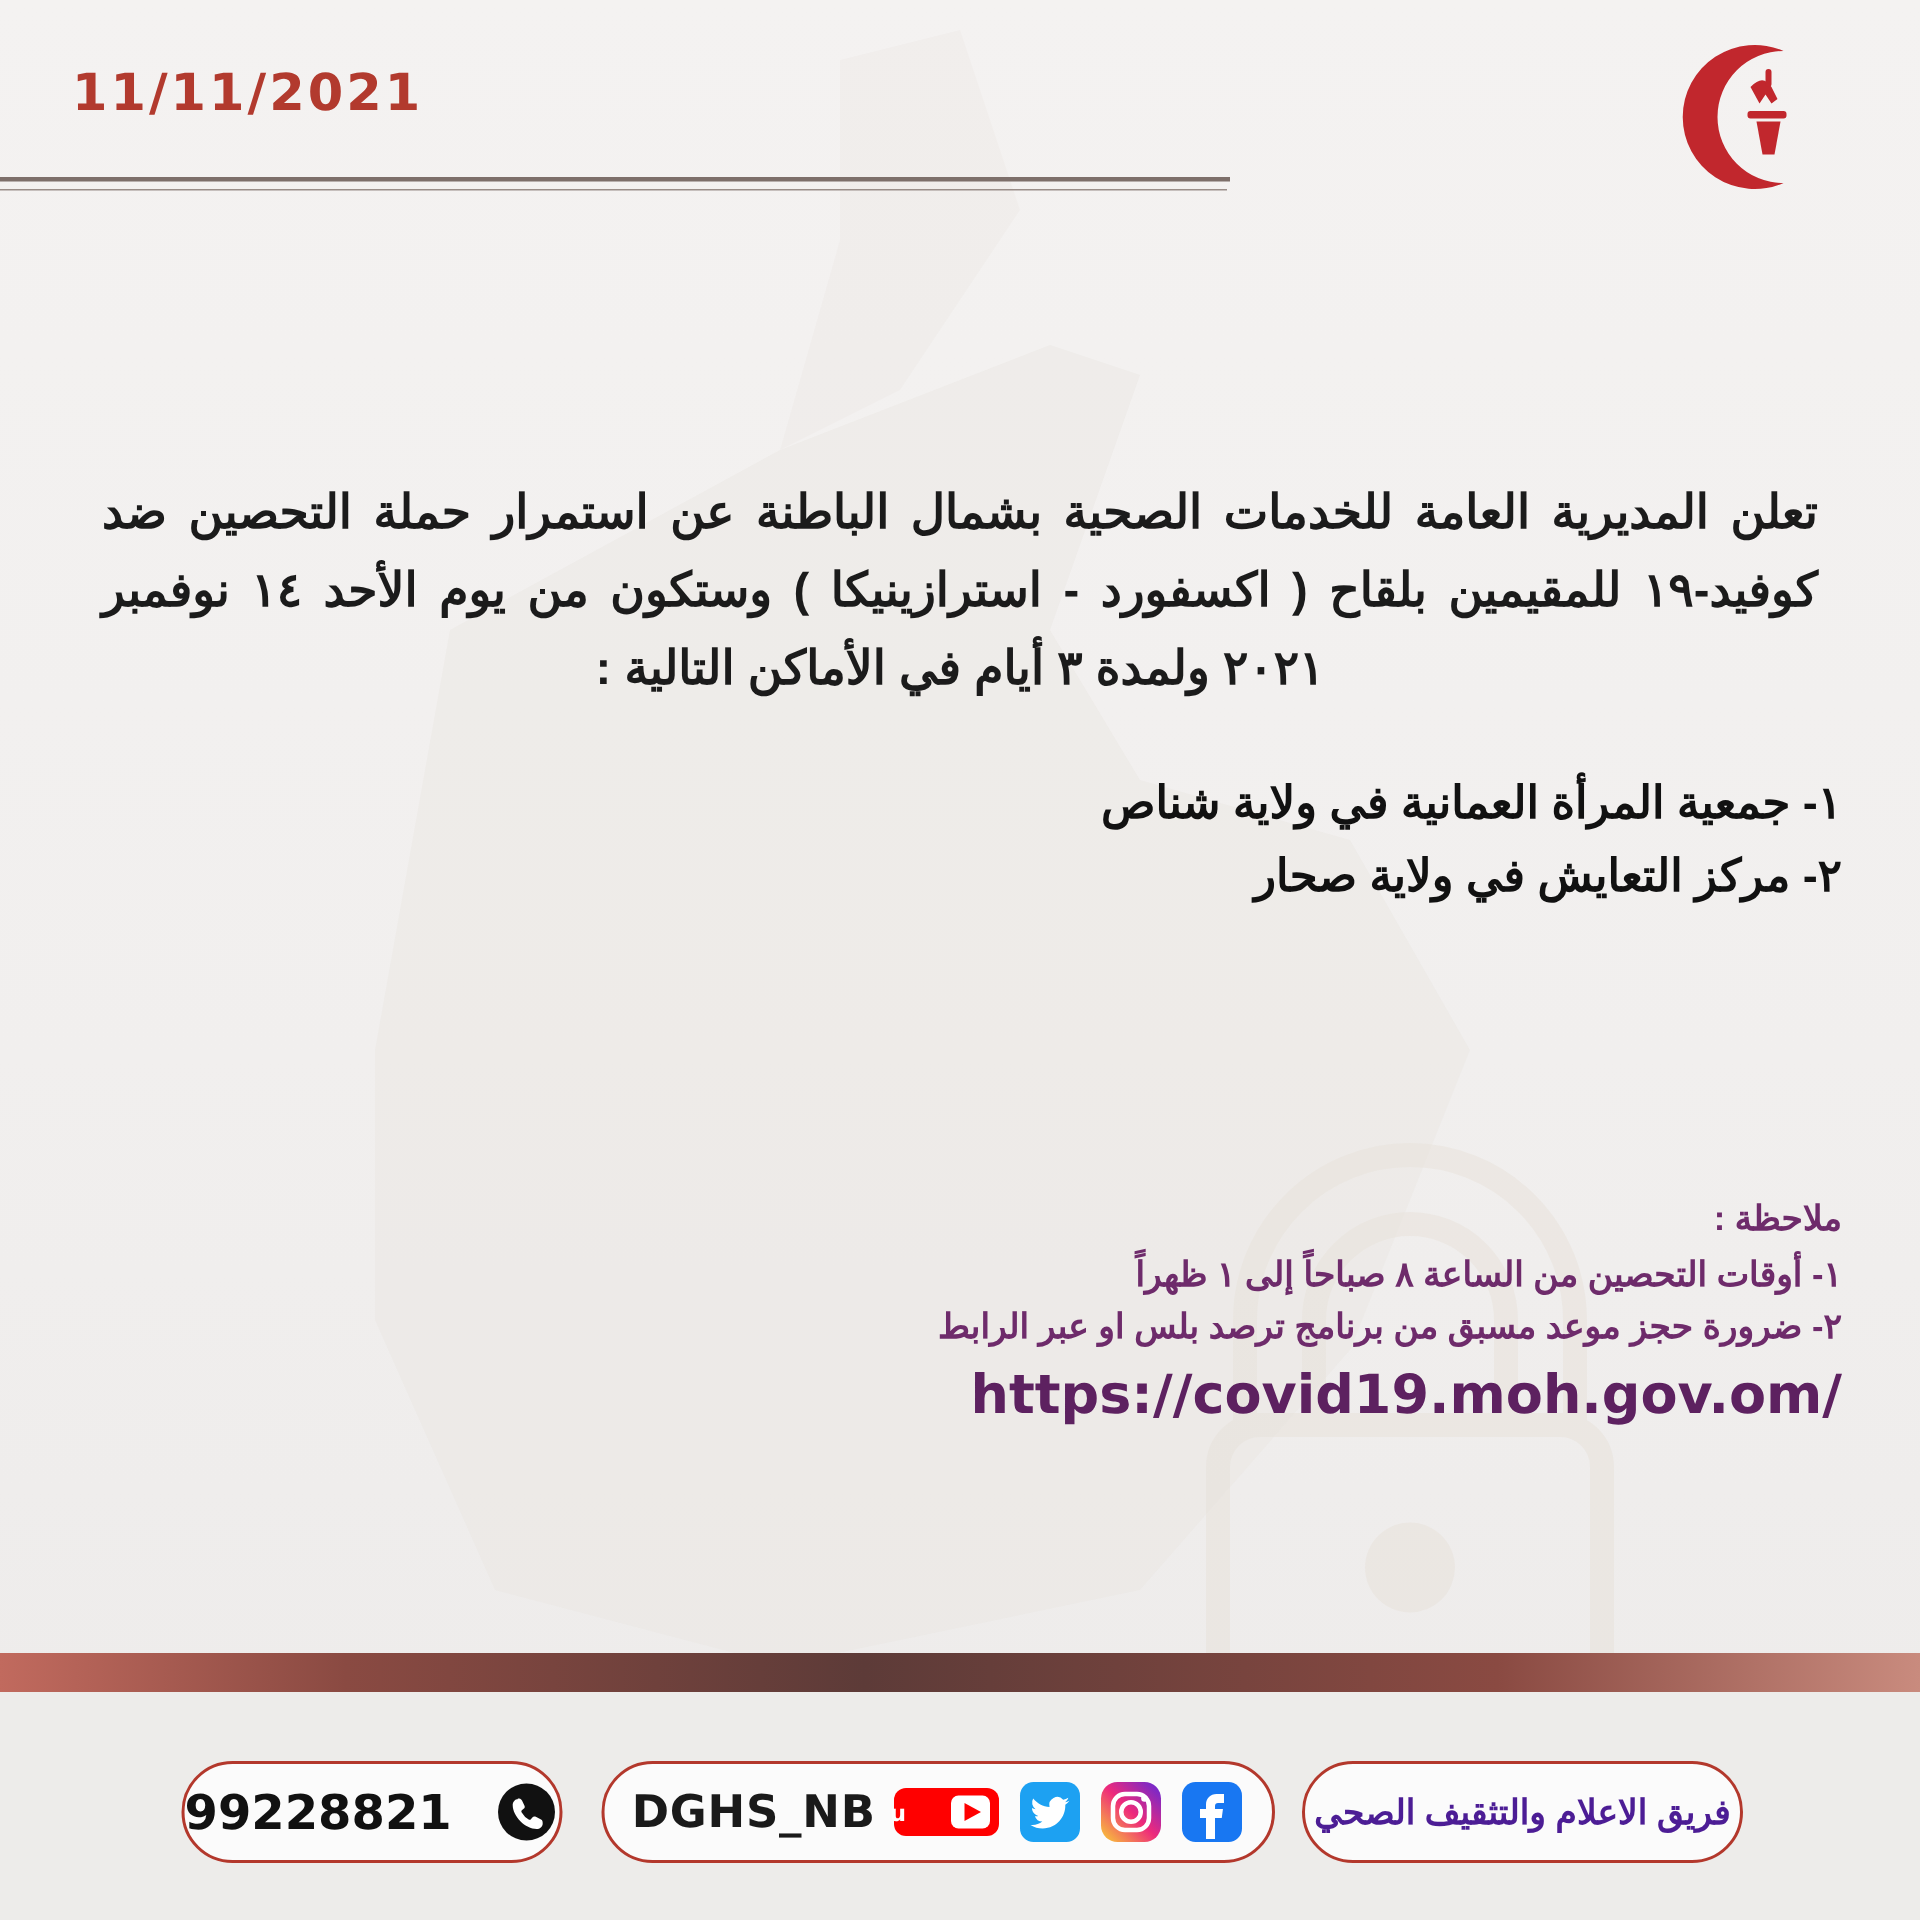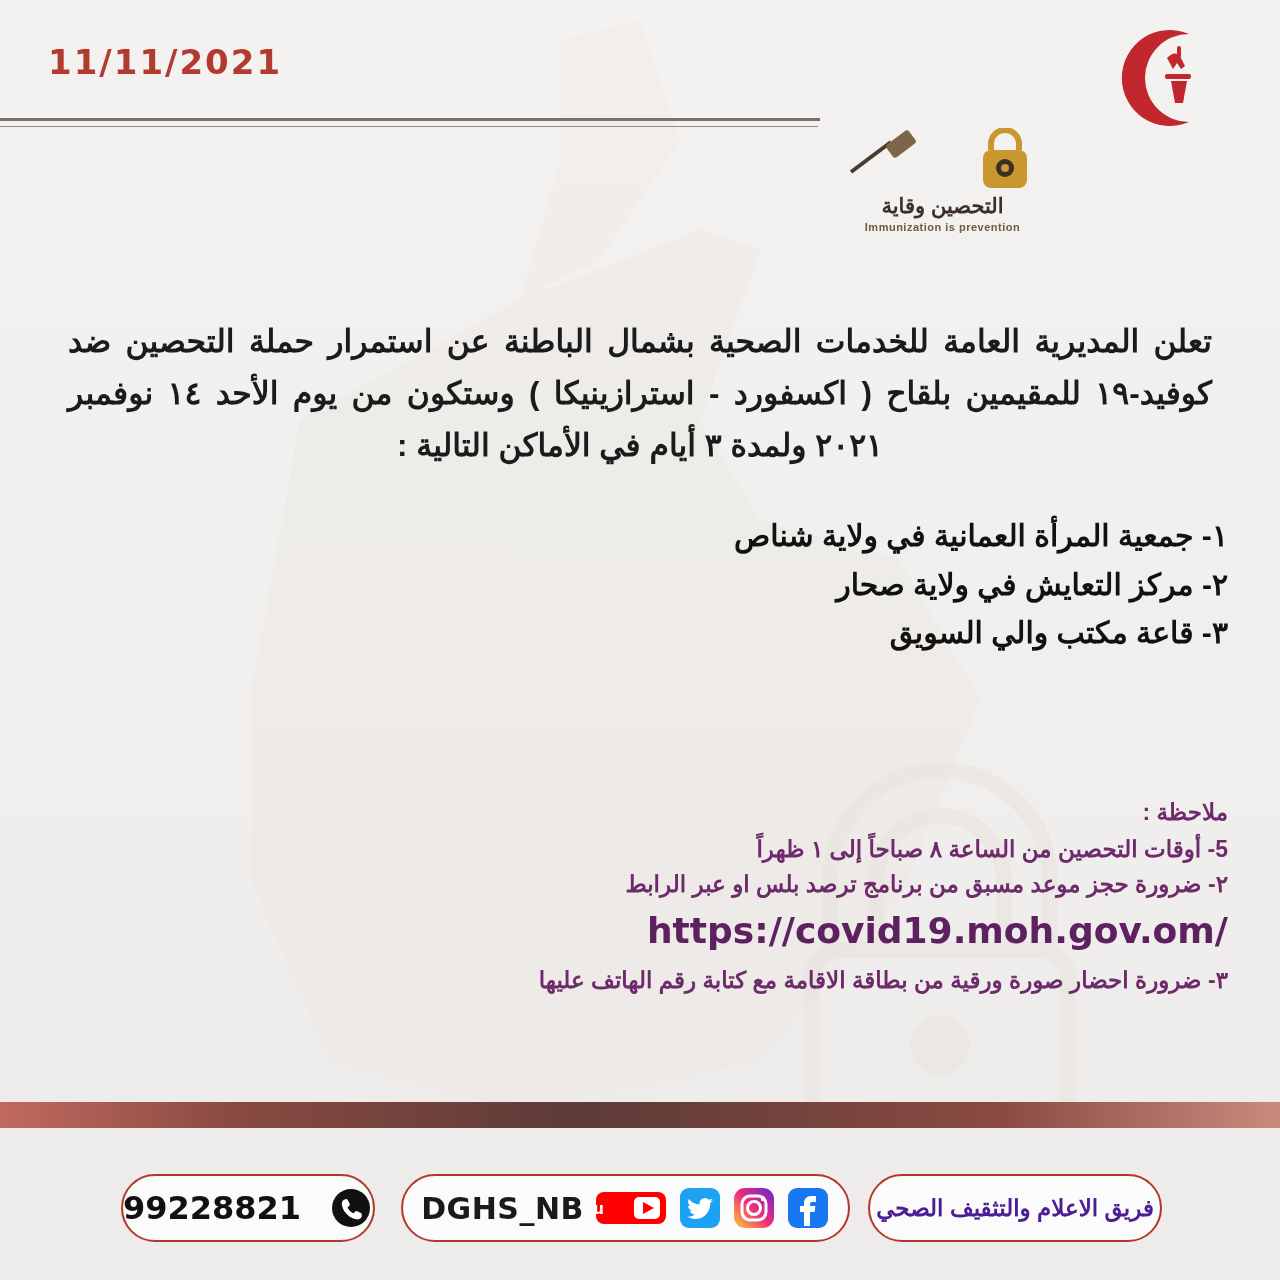--- a/index.html
+++ b/index.html
@@ -272,54 +272,36 @@
         <g fill="#c1272d">
           <path d="M74 34 c6 -6 10 -6 14 0 l4 8 -4 3 -4 -6 -4 6 -6 -11z"></path>
           <rect x="72" y="50" width="26" height="5" rx="2"></rect>
           <path d="M78 57 l16 0 -4 22 -8 0z"></path>
           <rect x="84" y="22" width="4" height="12" rx="2"></rect>
         </g>
       </svg>
     </div>
   </div>
 
-  <div class="immun-logo">
-    <svg width="215" height="62" viewBox="0 0 215 62">
-      <g transform="translate(140,4)">
-        <rect x="8" y="18" width="44" height="38" rx="8" fill="#c9962f"></rect>
-        <path d="M16 18 v-6 a14 14 0 0 1 28 0 v6" fill="none" stroke="#c9962f" stroke-width="6"></path>
-        <circle cx="30" cy="36" r="9" fill="#3a2f25"></circle>
-        <circle cx="30" cy="36" r="4" fill="#c9962f"></circle>
-      </g>
-      <g transform="translate(16,10)" stroke="#4a3b2c" stroke-width="4" fill="none">
-        <line x1="0" y1="34" x2="40" y2="4"></line>
-        <rect x="36" y="-2" width="28" height="16" rx="3" transform="rotate(-37 50 6)" fill="#7d6648" stroke="none"></rect>
-      </g>
-    </svg>
-    <div class="immun-ar">التحصين وقاية</div>
-    <div class="immun-en">Immunization is prevention</div>
-  </div>
 
 
   <div class="body-block">
     <p>تعلن المديرية العامة للخدمات الصحية بشمال الباطنة عن استمرار حملة التحصين ضد كوفيد-١٩ للمقيمين بلقاح ( اكسفورد - استرازينيكا ) وستكون من  يوم الأحد ١٤ نوفمبر  ٢٠٢١ ولمدة ٣ أيام في الأماكن التالية :</p>
   </div>
 
   <div class="venues">
     <div>١- جمعية المرأة العمانية في ولاية شناص</div>
     <div>٢- مركز التعايش في ولاية صحار</div>
-    <div>٣- قاعة مكتب والي السويق</div>
   </div>
 
   <div class="notes">
     <div class="note-head">ملاحظة :</div>
-    <div class="note-row">5- أوقات التحصين من الساعة ٨ صباحاً إلى ١ ظهراً</div>
+    <div class="note-row">١- أوقات التحصين من الساعة ٨ صباحاً إلى ١ ظهراً</div>
     <div class="note-row">٢- ضرورة حجز موعد مسبق من برنامج ترصد بلس  او عبر الرابط</div>
     <div class="link-line">https://covid19.moh.gov.om/</div>
-    <div class="note-row">٣- ضرورة احضار صورة ورقية من بطاقة الاقامة مع كتابة رقم الهاتف عليها</div>
   </div>
 
   <div class="footer-band"></div>
   <div class="footer-area">
 
     <div class="pill pill-team">
       <span>فريق الاعلام والتثقيف الصحي</span>
     </div>
 
     <div class="pill pill-social">

